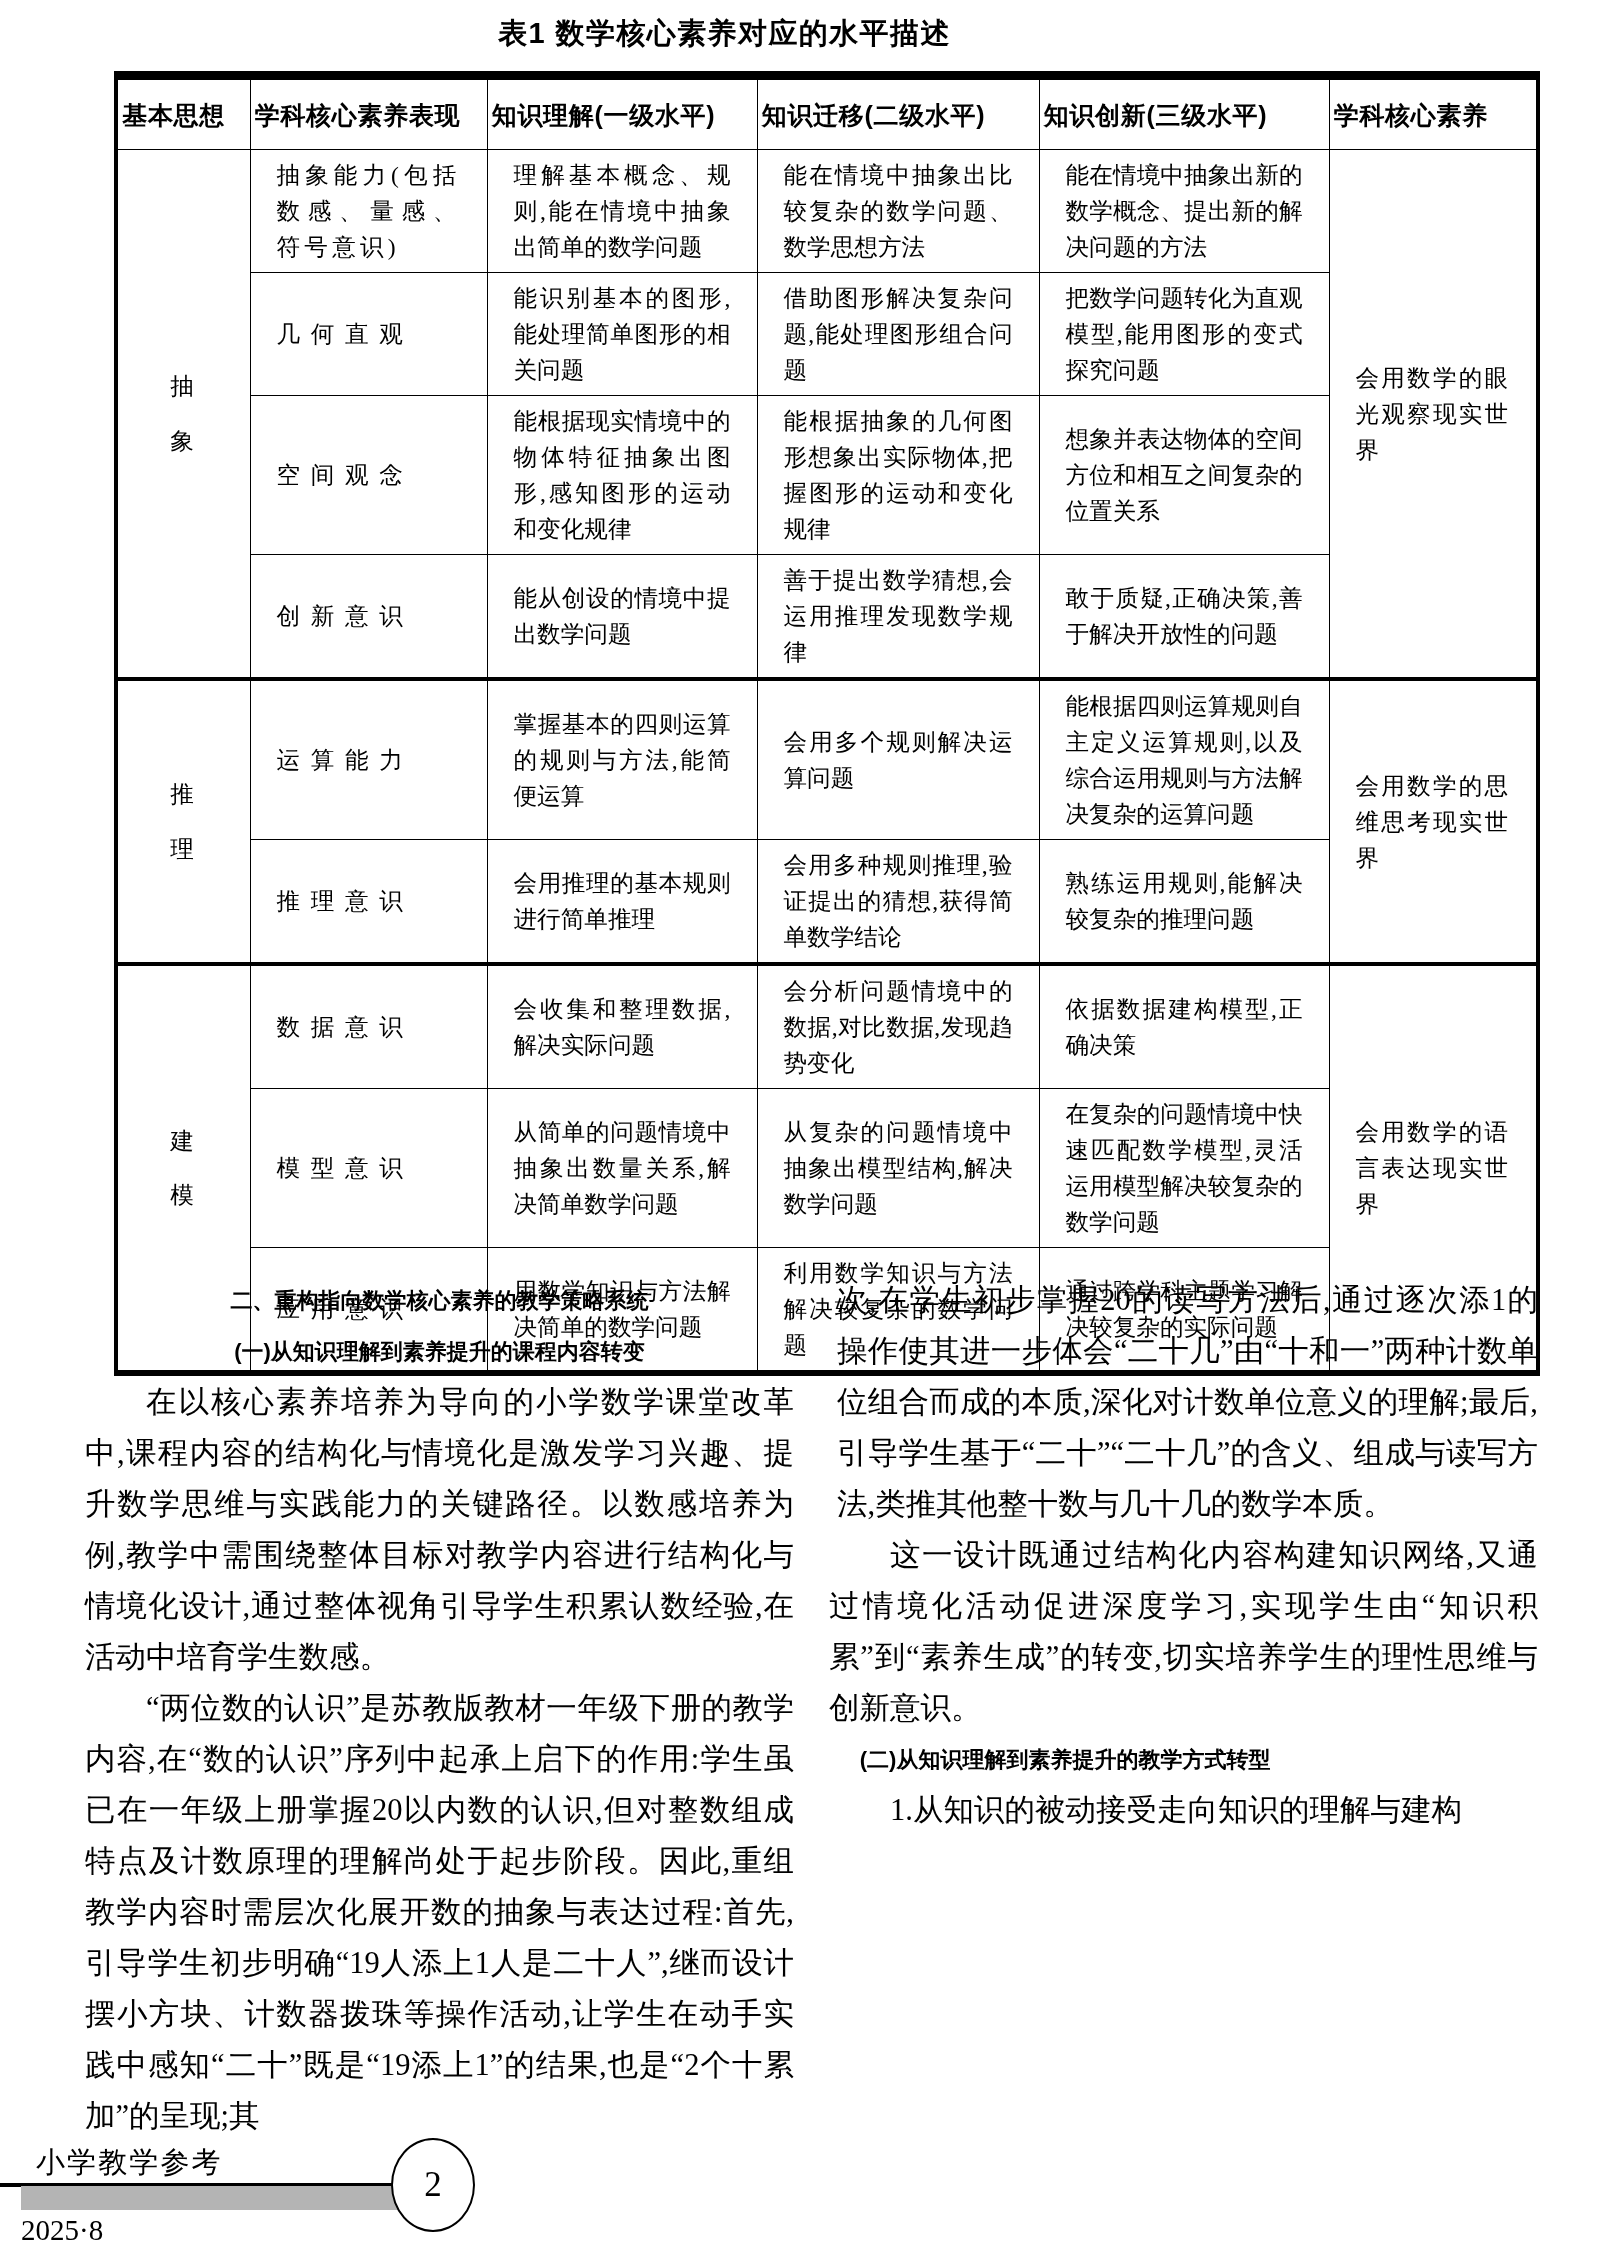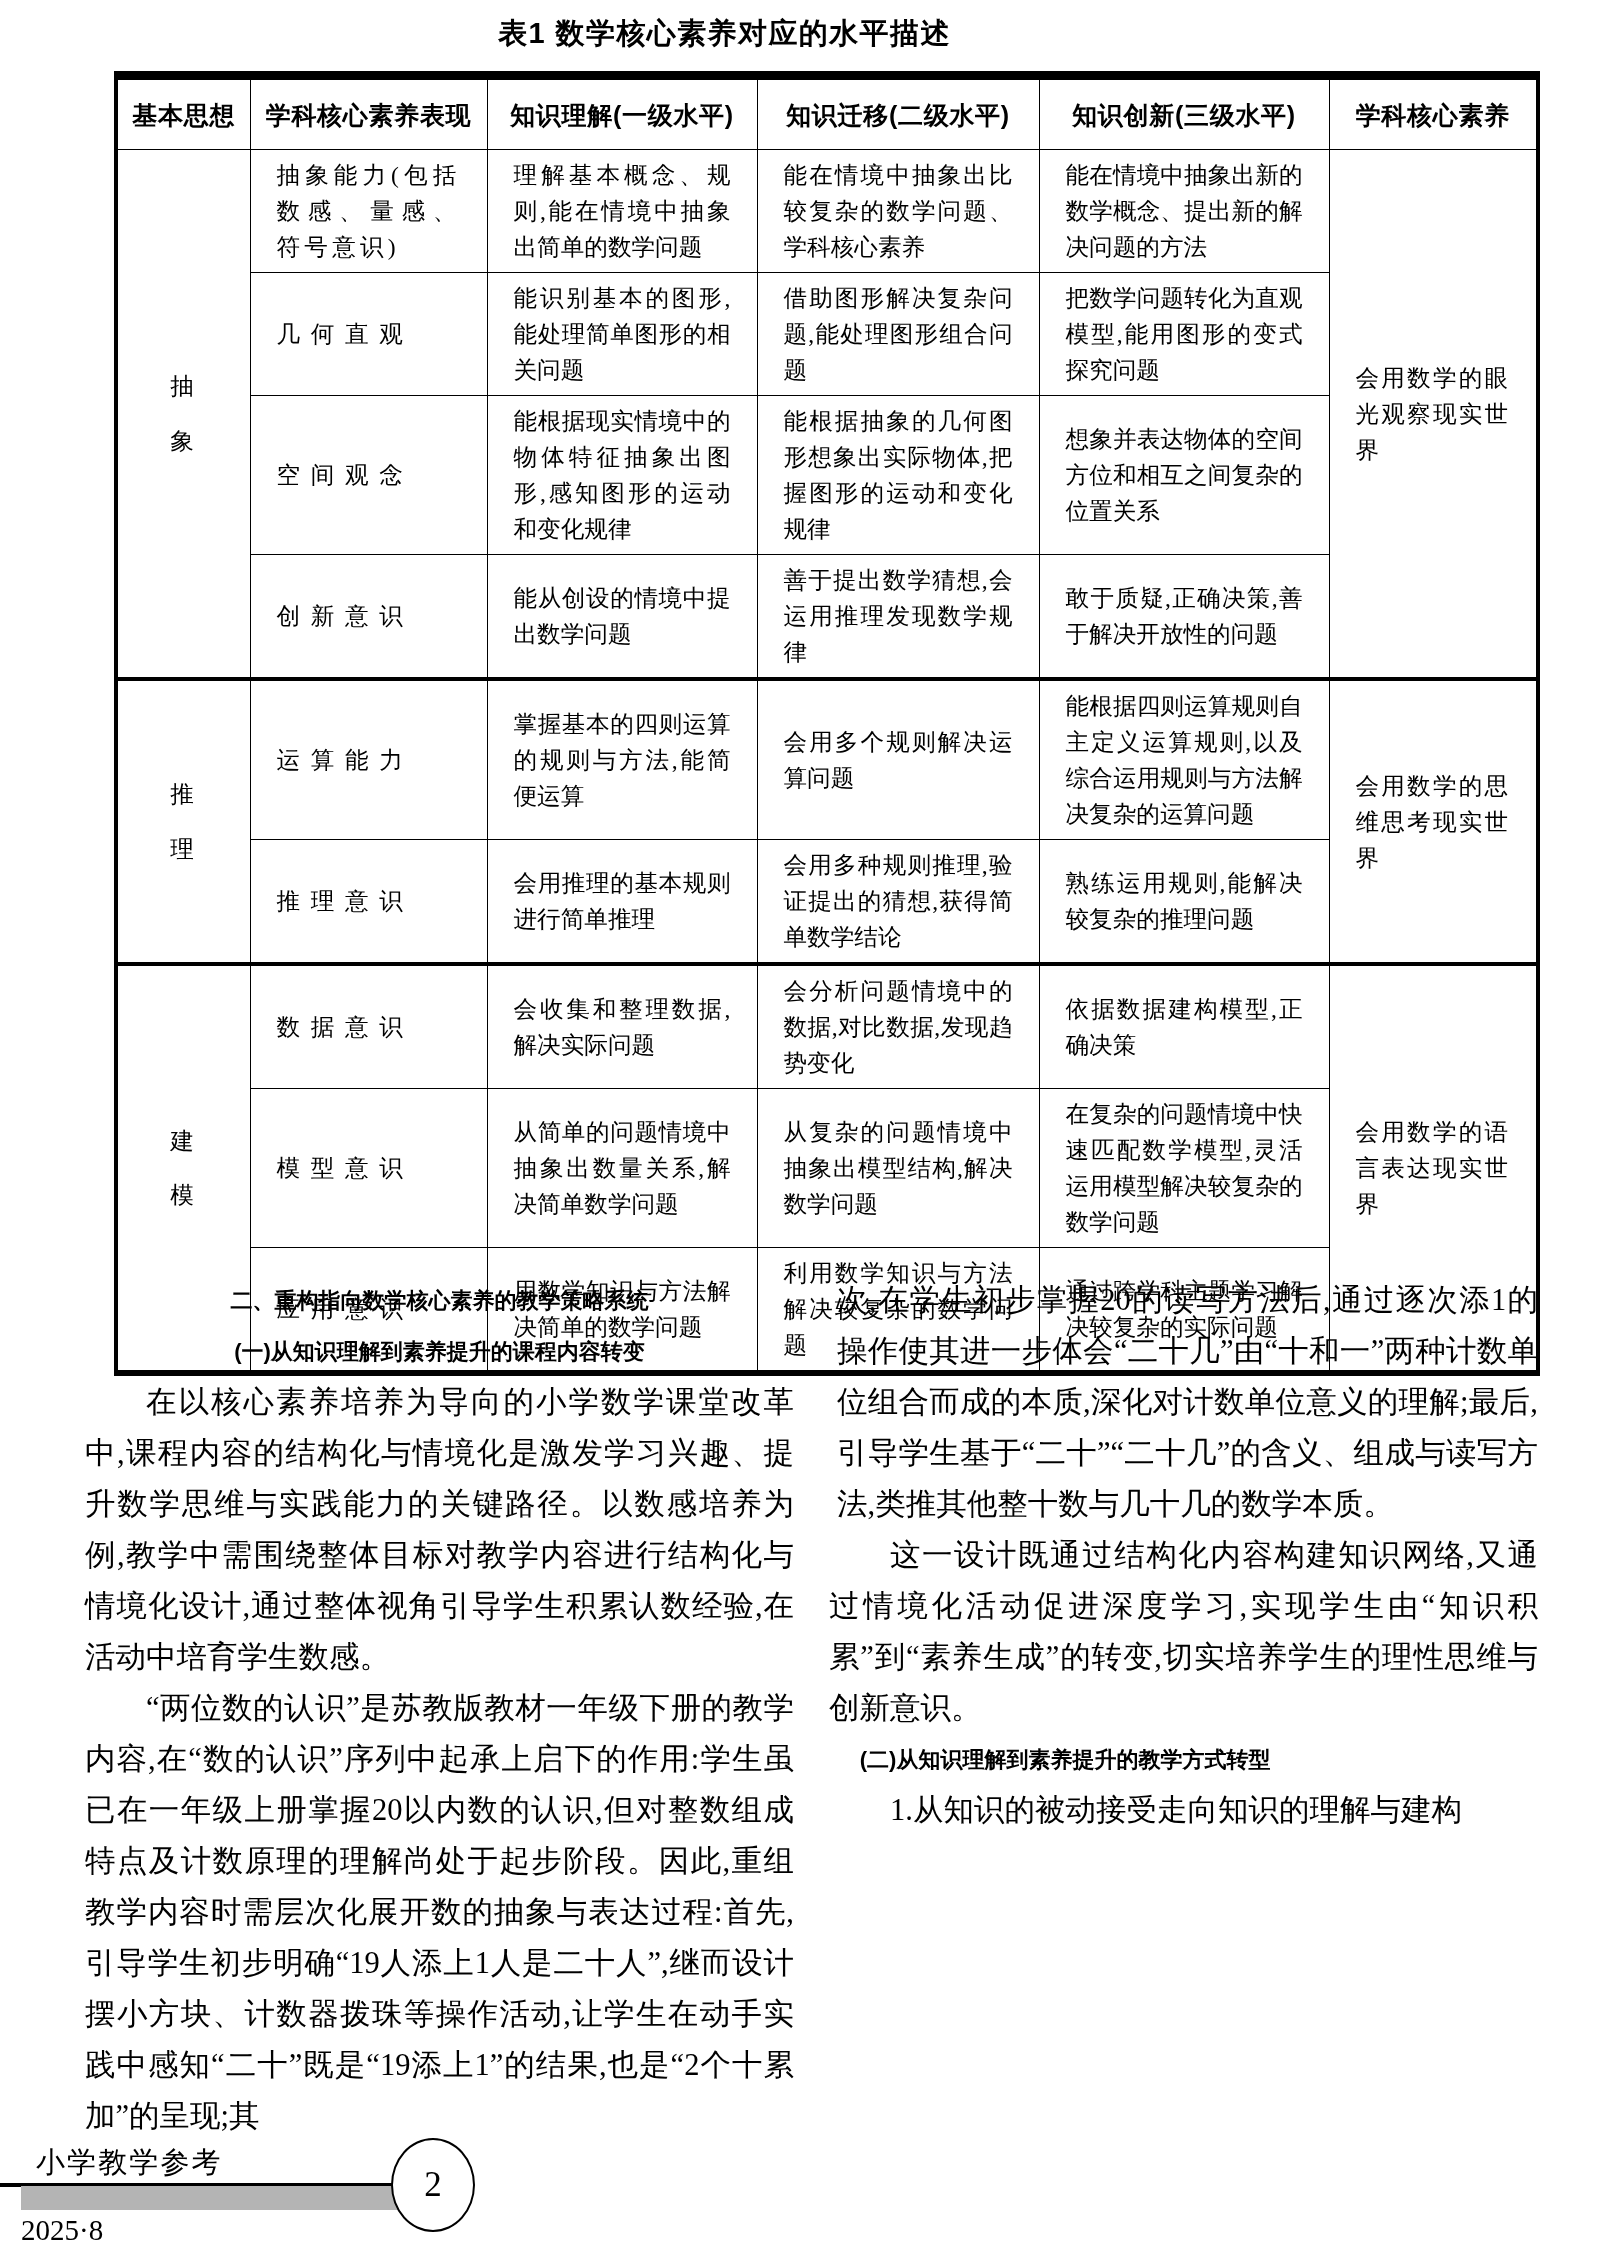--- a/index.html
+++ b/index.html
@@ -18,21 +18,21 @@
     border-collapse:collapse;table-layout:fixed;
     border:4.2px solid #000;border-top:9px solid #000;border-bottom:6.2px solid #000;
   }
   table.levels th,table.levels td{
     border:1.4px solid #000;vertical-align:middle;
     font-size:23.6px;line-height:36px;padding:7px 26px;
     text-align:justify;word-break:break-all;
   }
   table.levels th{
     font-family:"Liberation Sans","DejaVu Sans",sans-serif;
-    font-weight:bold;font-size:25px;text-align:center;padding:16.6px 4.2px;
+    font-weight:bold;font-size:25px;padding:16.6px 4.2px;
     letter-spacing:0.7px;word-break:keep-all;
   }
   tr.group-start td{border-top:4.2px solid #000;}
   td.name-cell{text-align:center;letter-spacing:0.45em;}
   td.name-cell-long{text-align:justify;letter-spacing:0.18em;}
   td.label-cell{text-align:center;}
   td.label-cell .vstack{
     width:1.15em;margin:0 auto;word-break:break-all;line-height:2.3;font-size:23.6px;
   }
   td.outcome-cell{text-align:justify;letter-spacing:0.08em;}
@@ -91,21 +91,21 @@
     <th>知识创新(三级水平)</th>
     <th>学科核心素养</th>
   </tr>
 
   <tr>
     <td class="label-cell" rowspan="4">
       <div class="vstack">抽象</div>
     </td>
     <td class="name-cell-long">抽象能力(包括数感、量感、符号意识)</td>
     <td>理解基本概念、规则,能在情境中抽象出简单的数学问题</td>
-    <td>能在情境中抽象出比较复杂的数学问题、学科核心素养</td>
+    <td>能在情境中抽象出比较复杂的数学问题、数学思想方法</td>
     <td>能在情境中抽象出新的数学概念、提出新的解决问题的方法</td>
     <td class="outcome-cell" rowspan="4">会用数学的眼光观察现实世界</td>
   </tr>
   <tr>
     <td class="name-cell">几何直观</td>
     <td>能识别基本的图形,能处理简单图形的相关问题</td>
     <td>借助图形解决复杂问题,能处理图形组合问题</td>
     <td>把数学问题转化为直观模型,能用图形的变式探究问题</td>
   </tr>
   <tr>

